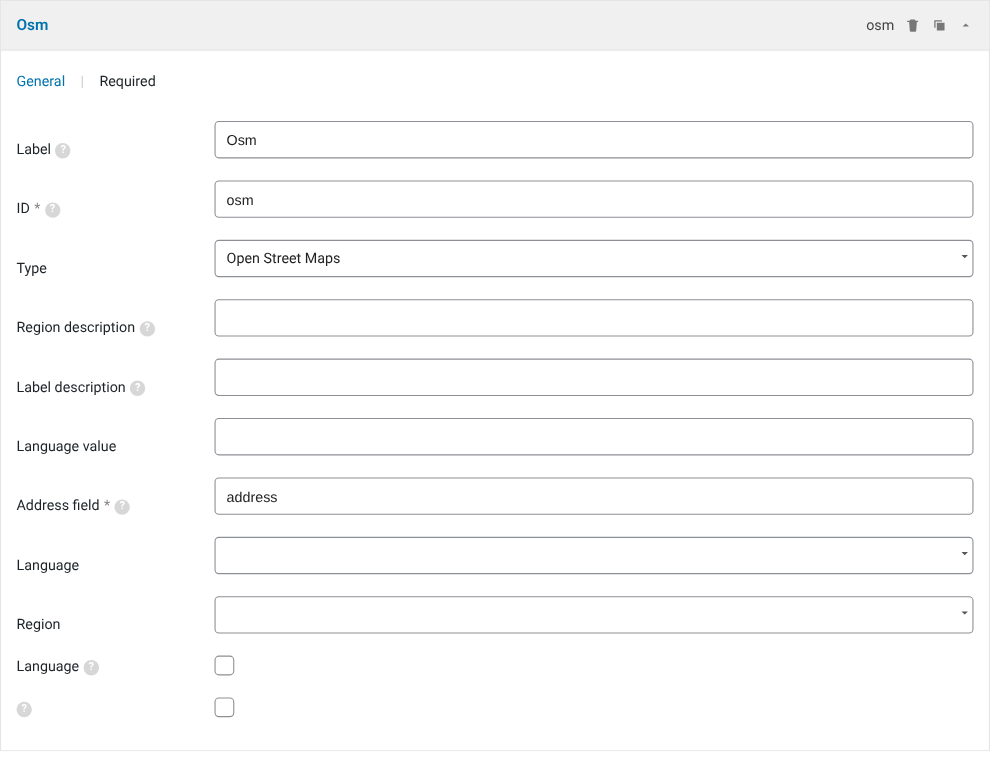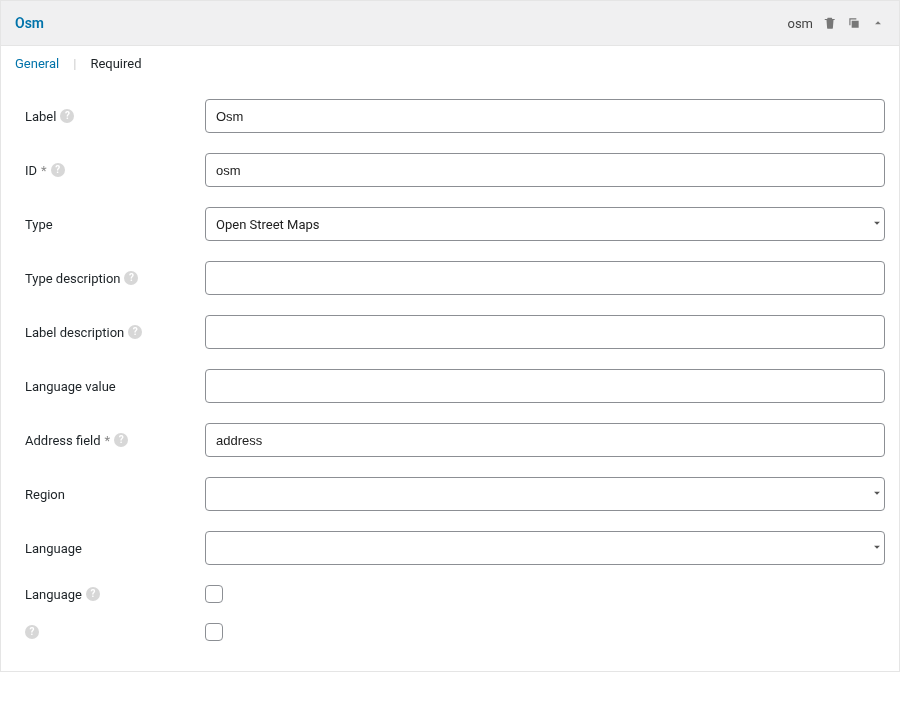--- a/index.html
+++ b/index.html
@@ -24,31 +24,31 @@
   .panel-right { display:flex; align-items:center; gap:10px; color:#555; }
   .panel-right .slug { color:#444; font-size:13px; }
   .icon-btn { color:#777; cursor:pointer; display:inline-flex; align-items:center; }
   .icon-btn svg { width:14px; height:14px; display:block; }
 
   .tabs {
     padding: 10px 14px 0 14px;
     display:flex;
     gap: 14px;
     font-size:13px;
+    margin-top:11px;
   }
   .tab { padding-bottom:6px; cursor:pointer; }
   .tab.active { color:#0073aa; border-bottom:2px solid transparent; }
   .tab-sep { color:#ccc; }
 
   .form { padding: 10px 14px 20px 14px; }
   .row {
     display:flex;
-    align-items:center;
+    align-items:flex-end;
     padding: 10px 0;
-    margin-left: 10px;
   }
   .label-col {
     width: 180px;
     flex: 0 0 180px;
     padding-right: 10px;
     display:flex;
     align-items:center;
     gap:4px;
     color:#1d2327;
   }
@@ -145,21 +145,21 @@
           <span>Open Street Maps</span>
           <span class="caret"><svg viewBox="0 0 24 24" fill="currentColor">
                 <path d="M7 10l5 5 5-5z"></path>
               </svg></span>
         </div>
       </div>
     </div>
 
     <div class="row">
       <div class="label-col">
-        <span>Type description</span>
+        <span>Region description</span>
         <span class="help-icon">?</span>
       </div>
       <div class="input-col">
         <input type="text" value="" style="">
       </div>
     </div>
 
     <div class="row">
       <div class="label-col">
         <span>Label description</span>
@@ -185,35 +185,35 @@
           <span class="req">*</span>
         <span class="help-icon">?</span>
       </div>
       <div class="input-col">
         <input type="text" value="address" style="">
       </div>
     </div>
 
     <div class="row">
       <div class="label-col">
-        <span>Region</span>
+        <span>Language</span>
       </div>
       <div class="input-col">
         <div class="select">
           <span></span>
           <span class="caret"><svg viewBox="0 0 24 24" fill="currentColor">
                 <path d="M7 10l5 5 5-5z"></path>
               </svg></span>
         </div>
       </div>
     </div>
 
     <div class="row">
       <div class="label-col">
-        <span>Language</span>
+        <span>Region</span>
       </div>
       <div class="input-col">
         <div class="select">
           <span></span>
           <span class="caret"><svg viewBox="0 0 24 24" fill="currentColor">
                 <path d="M7 10l5 5 5-5z"></path>
               </svg></span>
         </div>
       </div>
     </div>

